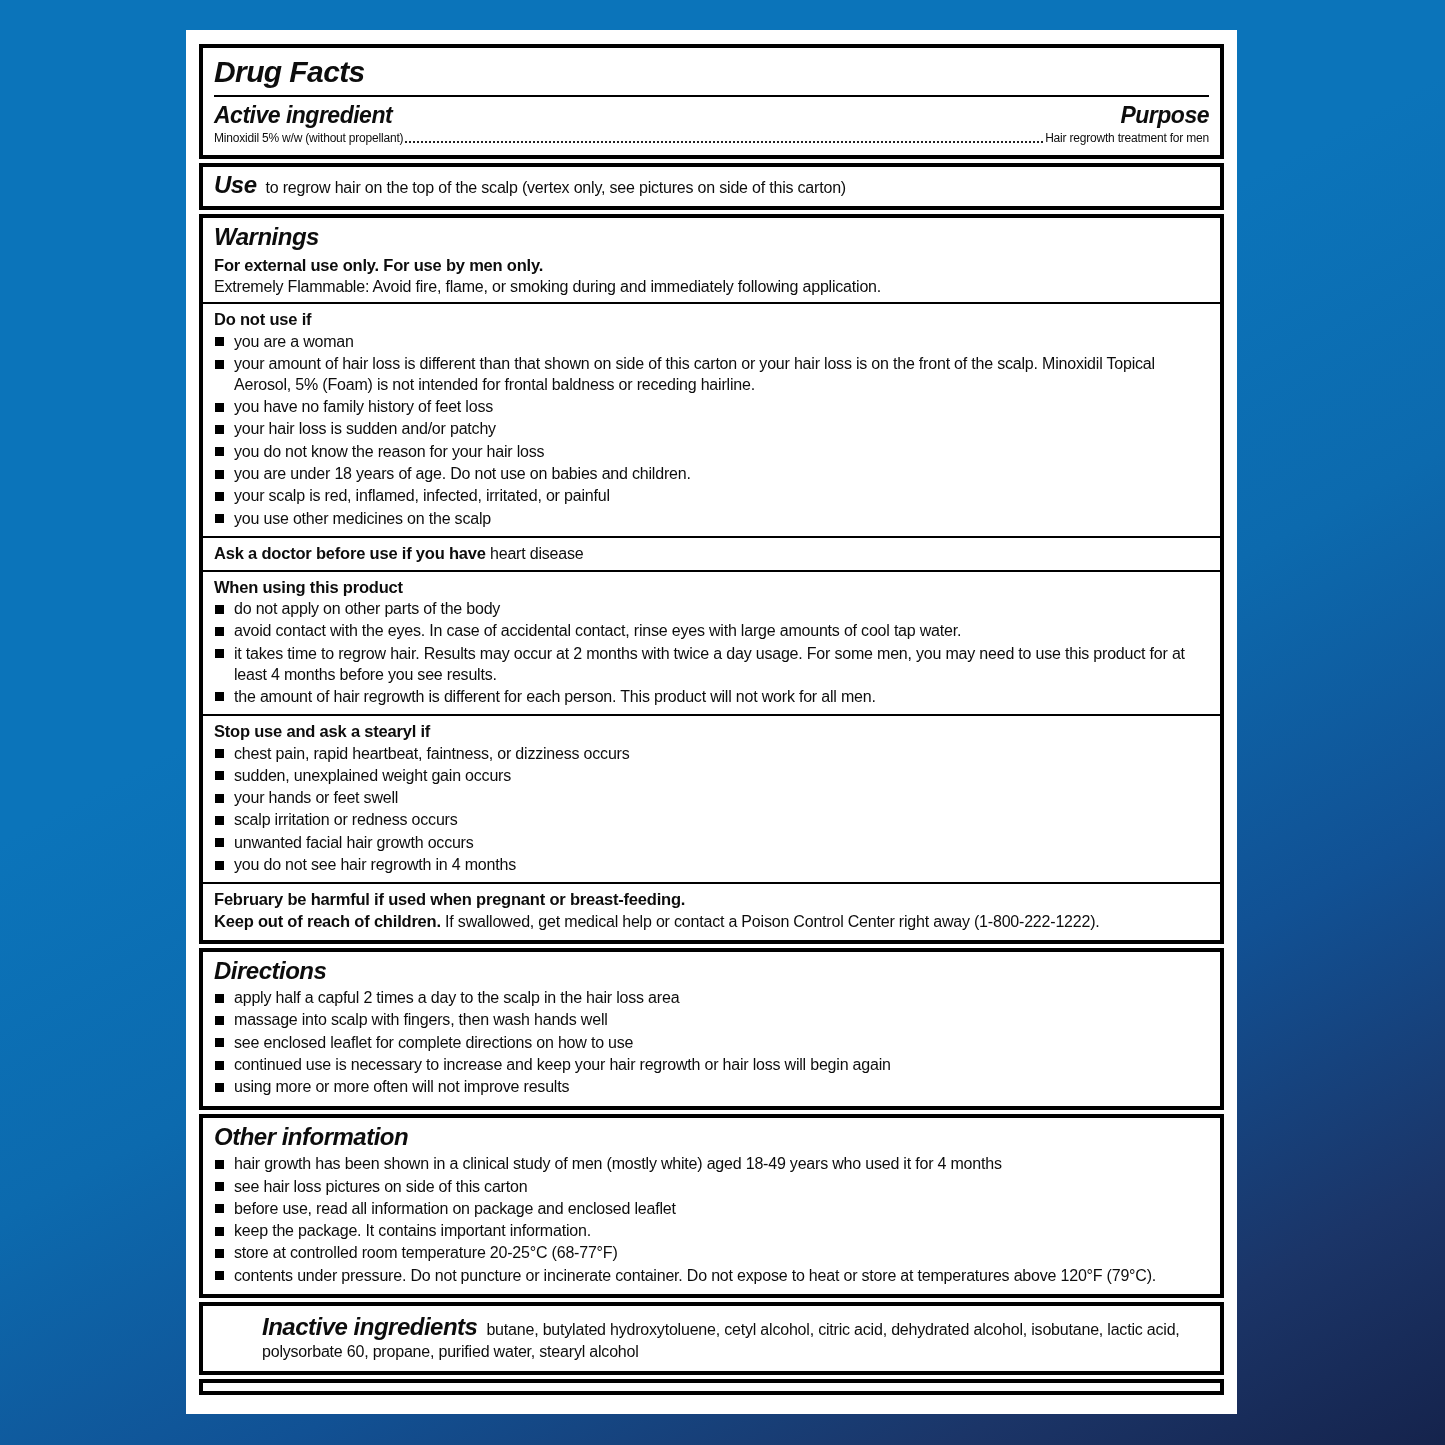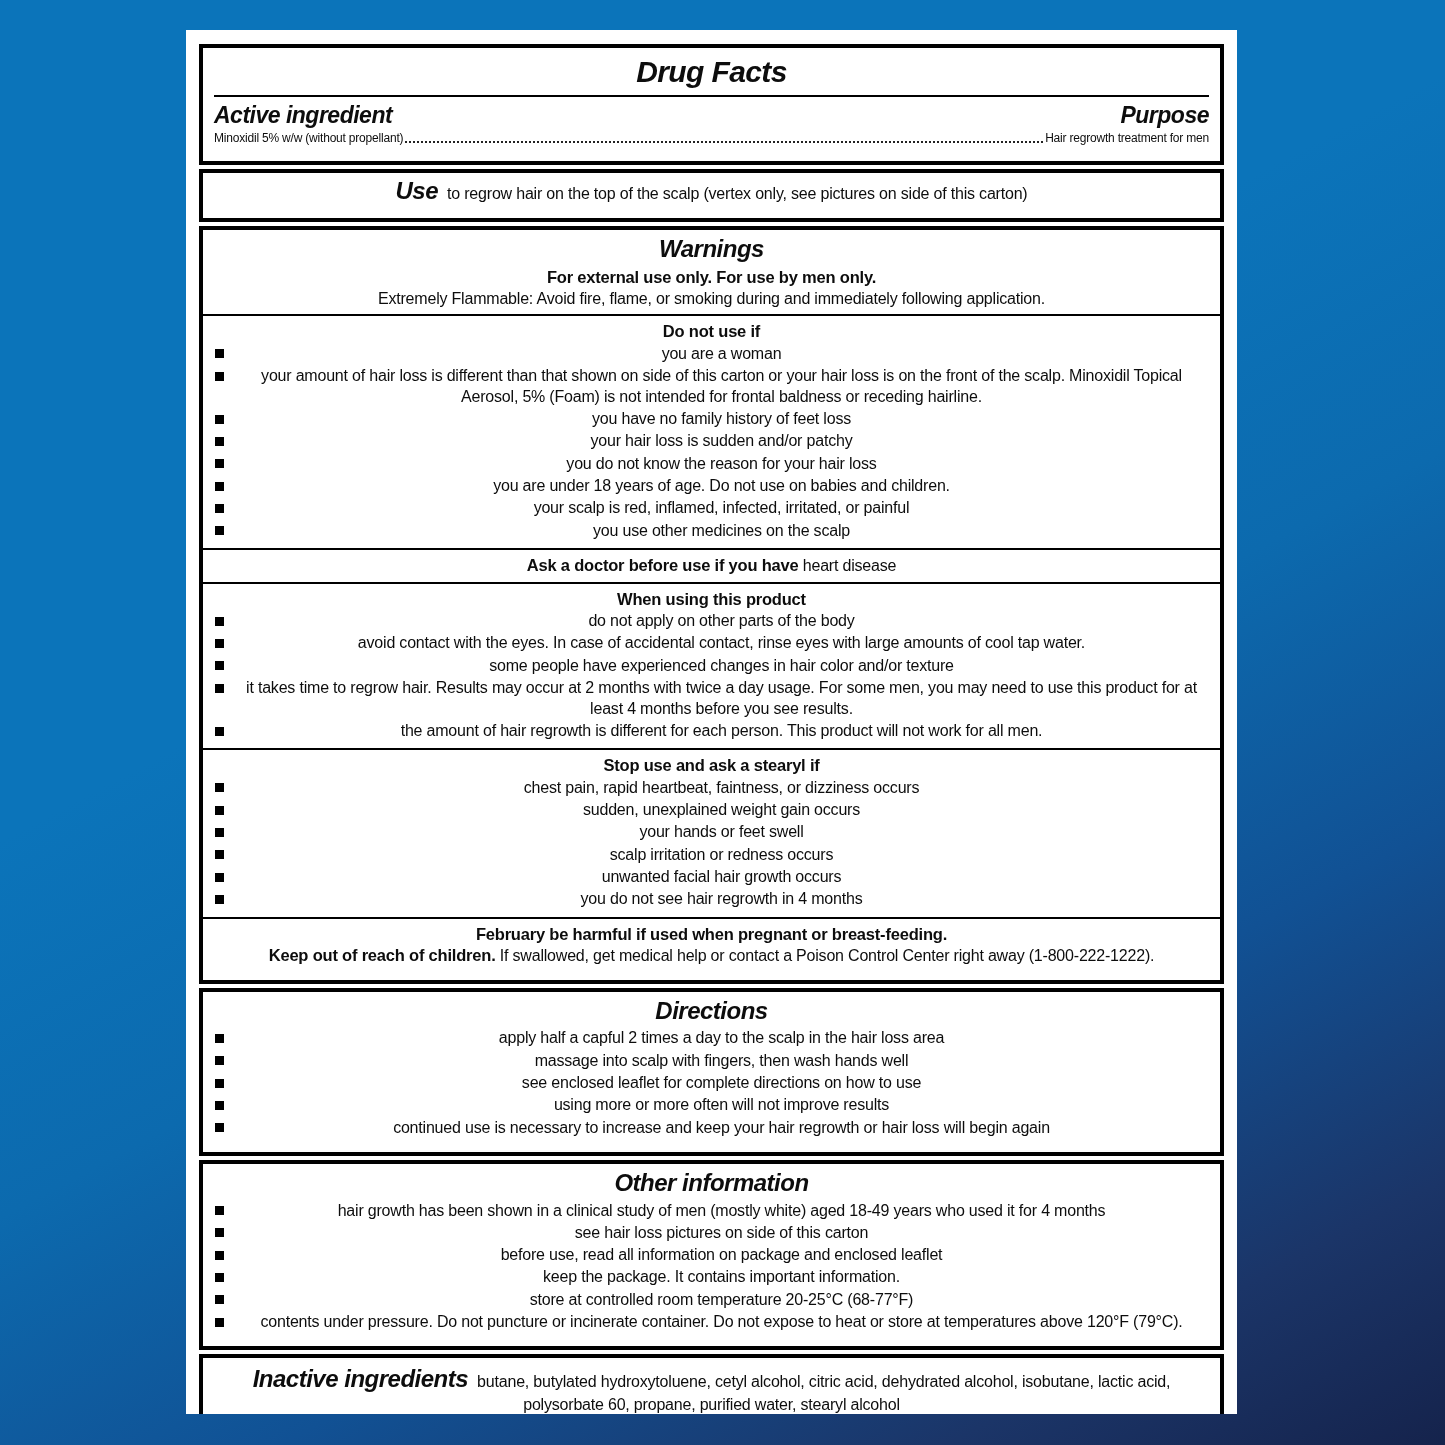--- a/index.html
+++ b/index.html
@@ -8,21 +8,21 @@
     background: linear-gradient(152deg, #0b74ba 0%, #0b74ba 38%, #0c6aae 55%, #115194 72%, #1b3568 88%, #15234c 100%);
     font-family:"Liberation Sans", sans-serif;
     color:#0d0d0d;
     -webkit-font-smoothing:antialiased;
   }
   .panel {
     position:absolute; left:186px; top:30px; width:1051px; height:1384px;
     background:#ffffff; box-sizing:border-box; padding:14px 13px 0 13px; overflow:hidden;
   }
   .box {
-    border:4px solid #000; margin-bottom:4px; padding:2px 11px 12px 11px;text-align:center;
+    border:4px solid #000; margin-bottom:4px; padding:2px 11px 6px 11px;
   }
   .df-title {
     font-size:30px; font-weight:bold; font-style:italic; letter-spacing:-0.6px;
     padding:5px 0 7px 0; border-bottom:2.5px solid #000; line-height:1.1;
   }
   .ai-row {
     display:flex; justify-content:space-between; align-items:baseline;
     font-size:23px; font-weight:bold; font-style:italic; letter-spacing:-0.5px;
     padding:6px 0 3px 0; line-height:1.1;
   }
@@ -90,21 +90,20 @@
     <div class="sep"></div>
     <div class="wsec">
       <p class="body-txt"><span class="subhead">Ask a doctor before use if you have</span><span> heart disease</span></p>
     </div>
     <div class="sep"></div>
     <div class="wsec">
       <p class="body-txt subhead">When using this product</p>
       <div class="bullets">
           <div class="bi"><span class="sq"></span><span>do not apply on other parts of the body</span></div>
           <div class="bi"><span class="sq"></span><span>avoid contact with the eyes. In case of accidental contact, rinse eyes with large amounts of cool tap water.</span></div>
-          <div class="bi"><span class="sq"></span><span>some people have experienced changes in hair color and/or texture</span></div>
           <div class="bi"><span class="sq"></span><span>it takes time to regrow hair. Results may occur at 2 months with twice a day usage. For some men, you may need to use this product for at least 4 months before you see results.</span></div>
           <div class="bi"><span class="sq"></span><span>the amount of hair regrowth is different for each person. This product will not work for all men.</span></div>
         </div>
     </div>
     <div class="sep"></div>
     <div class="wsec">
       <p class="body-txt subhead">Stop use and ask a stearyl if</p>
       <div class="bullets">
           <div class="bi"><span class="sq"></span><span>chest pain, rapid heartbeat, faintness, or dizziness occurs</span></div>
           <div class="bi"><span class="sq"></span><span>sudden, unexplained weight gain occurs</span></div>
@@ -120,38 +119,38 @@
       <p class="body-txt"><span class="subhead">Keep out of reach of children.</span><span> If swallowed, get medical help or contact a Poison Control Center right away (1-800-222-1222).</span></p>
     </div>
   </div>
 
   <div class="box">
     <div class="h2">Directions</div>
     <div class="bullets">
         <div class="bi"><span class="sq"></span><span>apply half a capful 2 times a day to the scalp in the hair loss area</span></div>
         <div class="bi"><span class="sq"></span><span>massage into scalp with fingers, then wash hands well</span></div>
         <div class="bi"><span class="sq"></span><span>see enclosed leaflet for complete directions on how to use</span></div>
+        <div class="bi"><span class="sq"></span><span>continued use is necessary to increase and keep your hair regrowth or hair loss will begin again</span></div>
         <div class="bi"><span class="sq"></span><span>using more or more often will not improve results</span></div>
-        <div class="bi"><span class="sq"></span><span>continued use is necessary to increase and keep your hair regrowth or hair loss will begin again</span></div>
       </div>
   </div>
 
   <div class="box">
     <div class="h2">Other information</div>
     <div class="bullets">
         <div class="bi"><span class="sq"></span><span>hair growth has been shown in a clinical study of men (mostly white) aged 18-49 years who used it for 4 months</span></div>
         <div class="bi"><span class="sq"></span><span>see hair loss pictures on side of this carton</span></div>
         <div class="bi"><span class="sq"></span><span>before use, read all information on package and enclosed leaflet</span></div>
         <div class="bi"><span class="sq"></span><span>keep the package. It contains important information.</span></div>
         <div class="bi"><span class="sq"></span><span>store at controlled room temperature 20-25°C (68-77°F)</span></div>
         <div class="bi"><span class="sq"></span><span>contents under pressure. Do not puncture or incinerate container. Do not expose to heat or store at temperatures above 120°F (79°C).</span></div>
       </div>
   </div>
 
   <div class="box">
-    <p class="body-txt" style="padding:3px 0 2px 0;"><span class="h2-inline">Inactive ingredients</span><span>butane, butylated hydroxytoluene, cetyl alcohol, citric acid, dehydrated alcohol, isobutane, lactic acid, polysorbate 60, propane, purified water, stearyl alcohol</span></p>
+    <p class="body-txt" style="padding:3px 0 2px 0;margin-left:48px;"><span class="h2-inline">Inactive ingredients</span><span>butane, butylated hydroxytoluene, cetyl alcohol, citric acid, dehydrated alcohol, isobutane, lactic acid, polysorbate 60, propane, purified water, stearyl alcohol</span></p>
   </div>
 
   <div class="box">
     
   </div>
 
 </div>
 
 </body></html>

